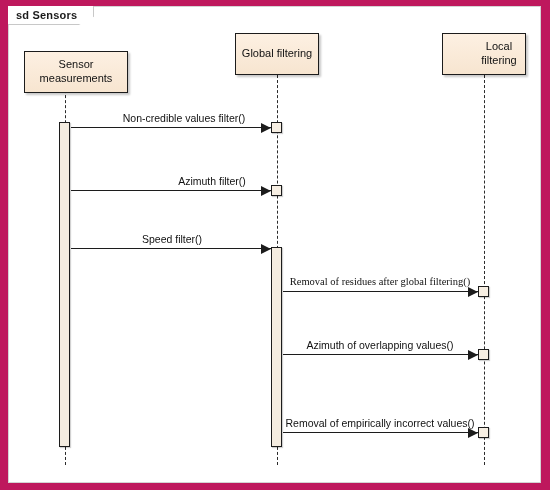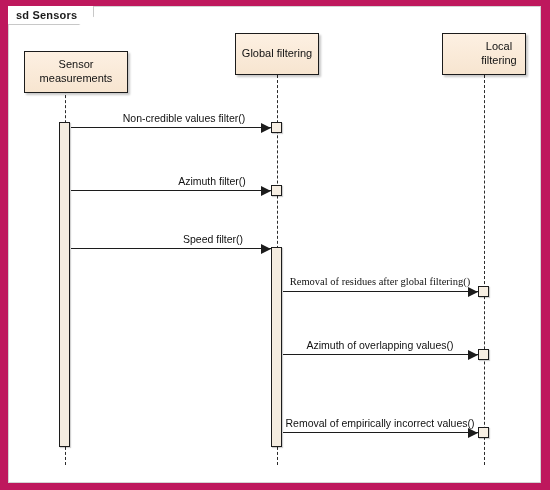--- a/index.html
+++ b/index.html
@@ -144,21 +144,21 @@
     </div>
   <div id="messages-layer">
       <div class="msg-line" style="left: 71px; top: 127px; width: 200px;"></div>
       <div class="msg-arrow" style="left: 261px; top: 123px;"></div>
       <div class="msg-label" style="left: 184px; top: 112px;">Non-credible values filter()</div>
       <div class="msg-line" style="left: 71px; top: 190px; width: 200px;"></div>
       <div class="msg-arrow" style="left: 261px; top: 186px;"></div>
       <div class="msg-label" style="left: 172px; top: 175px; margin-left: 40px;">Azimuth filter()</div>
       <div class="msg-line" style="left: 71px; top: 248px; width: 200px;"></div>
       <div class="msg-arrow" style="left: 261px; top: 244px;"></div>
-      <div class="msg-label" style="left: 172px; top: 233px; margin-left: 41px;">Speed filter()</div>
+      <div class="msg-label" style="left: 172px; top: 233px;">Speed filter()</div>
       <div class="msg-line" style="left: 283px; top: 291px; width: 195px;"></div>
       <div class="msg-arrow" style="left: 468px; top: 287px;"></div>
       <div class="msg-label" style="left: 380px; top: 276px; font-family: Liberation Serif, serif;">Removal of residues after global filtering()</div>
       <div class="msg-line" style="left: 283px; top: 354px; width: 195px;"></div>
       <div class="msg-arrow" style="left: 468px; top: 350px;"></div>
       <div class="msg-label" style="left: 380px; top: 339px;">Azimuth of overlapping values()</div>
       <div class="msg-line" style="left: 283px; top: 432px; width: 195px;"></div>
       <div class="msg-arrow" style="left: 468px; top: 428px;"></div>
       <div class="msg-label" style="left: 380px; top: 417px; text-align: center;">Removal of empirically incorrect values()</div>
     </div>

